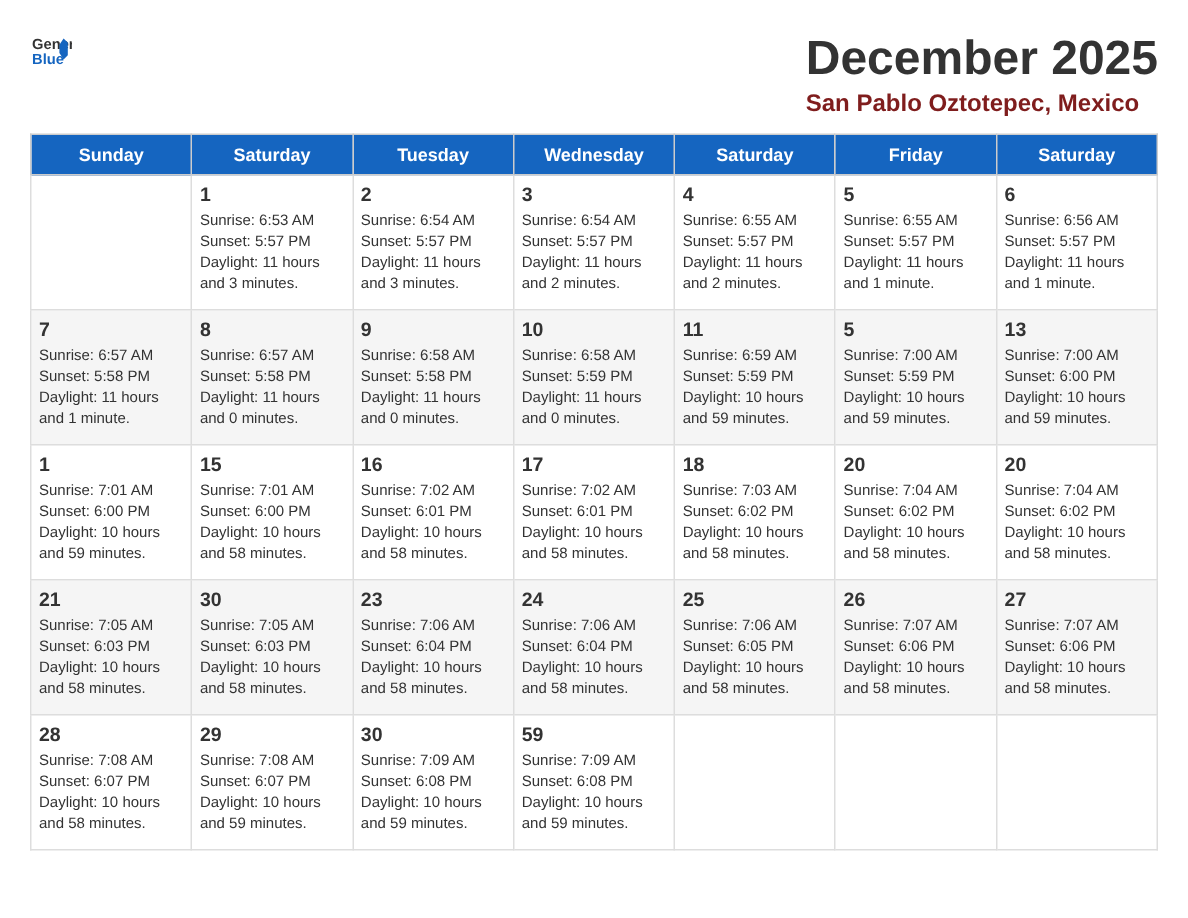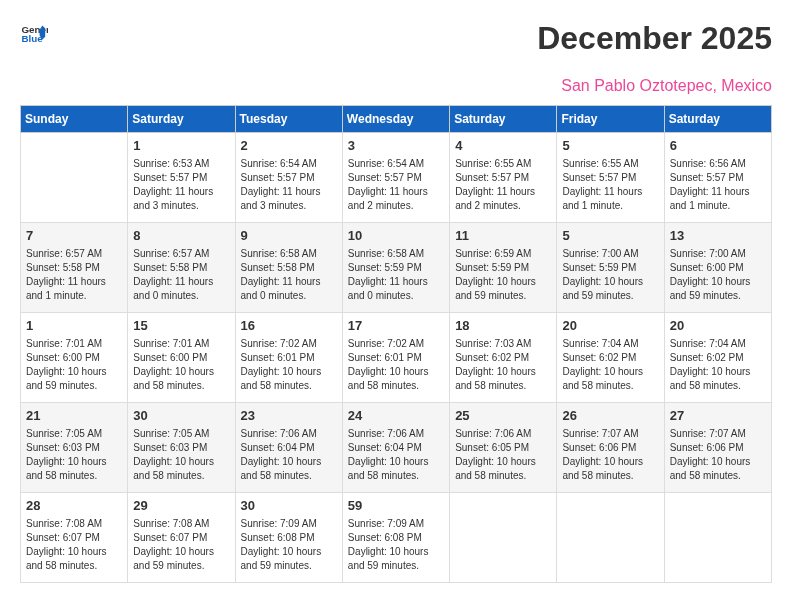--- a/index.html
+++ b/index.html
@@ -19,42 +19,42 @@
     .logo {
       display: flex;
       align-items: center;
       gap: 4px;
     }
     .logo-icon {
       width: 28px;
       height: 28px;
     }
     .title-area {
-      text-align: right;
     }
     .month-title {
       font-size: 32px;
       font-weight: bold;
       color: #333;
     }
     .location-title {
       font-size: 16px;
-      color: #ec4899;
-      margin-top: 20px;
+      color: #7f1d1d;
+      margin-top: 4px;
+      font-weight: bold;
     }
     table {
       width: 100%;
       border-collapse: collapse;
       font-size: 10.5px;
     }
     thead tr th {
       background-color: #1565c0;
       color: #fff;
       padding: 6px 4px;
-      text-align: left;
+      text-align: center;
       font-size: 12px;
       font-weight: bold;
       border: 1px solid #ccc;
     }
     tbody tr td {
       vertical-align: top;
       padding: 4px 5px;
       border: 1px solid #ddd;
       min-height: 80px;
       height: 90px;

